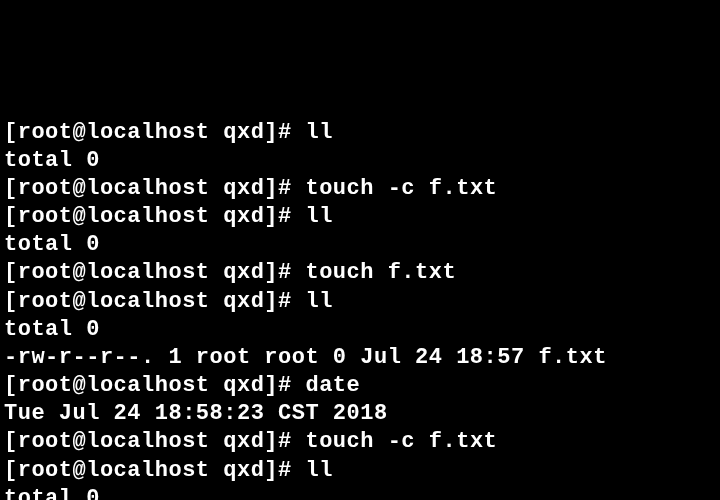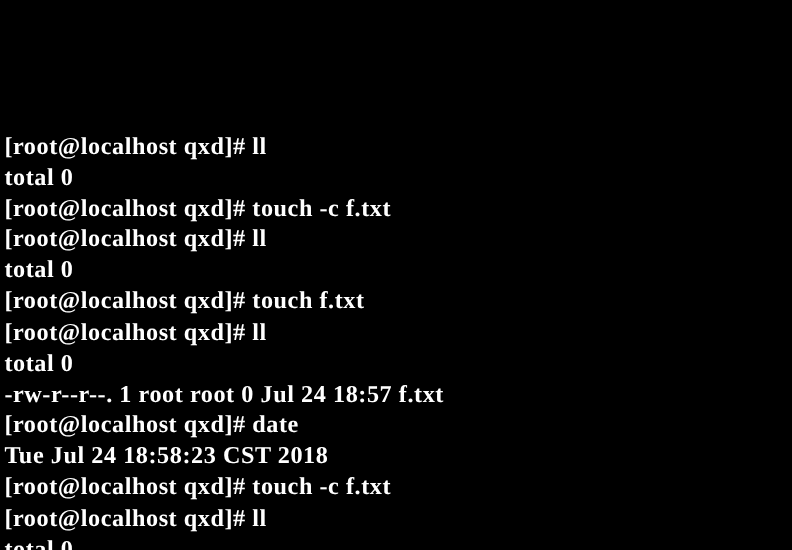--- a/index.html
+++ b/index.html
@@ -16,21 +16,20 @@
       padding: 6px 4px;
       width: 720px;
       height: 500px;
       line-height: 1.28;
       letter-spacing: 0.5px;
       overflow: hidden;
       white-space: pre;
     }
     .line {
       display: block;
-      font-family: Liberation Serif, serif;
     }
   </style>
 </head>
 <body>
 
 
 
 <div id="terminal"><span class="line"><span>[root@localhost qxd]# </span><span>ll</span></span><span class="line"><span>total 0</span></span><span class="line"><span>[root@localhost qxd]# </span><span>touch -c f.txt</span></span><span class="line"><span>[root@localhost qxd]# </span><span>ll</span></span><span class="line"><span>total 0</span></span><span class="line"><span>[root@localhost qxd]# </span><span>touch f.txt</span></span><span class="line"><span>[root@localhost qxd]# </span><span>ll</span></span><span class="line"><span>total 0</span></span><span class="line"><span>-rw-r--r--. 1 root root 0 Jul 24 18:57 f.txt</span></span><span class="line"><span>[root@localhost qxd]# </span><span>date</span></span><span class="line"><span>Tue Jul 24 18:58:23 CST 2018</span></span><span class="line"><span>[root@localhost qxd]# </span><span>touch -c f.txt</span></span><span class="line"><span>[root@localhost qxd]# </span><span>ll</span></span><span class="line"><span>total 0</span></span></div>
 
 

